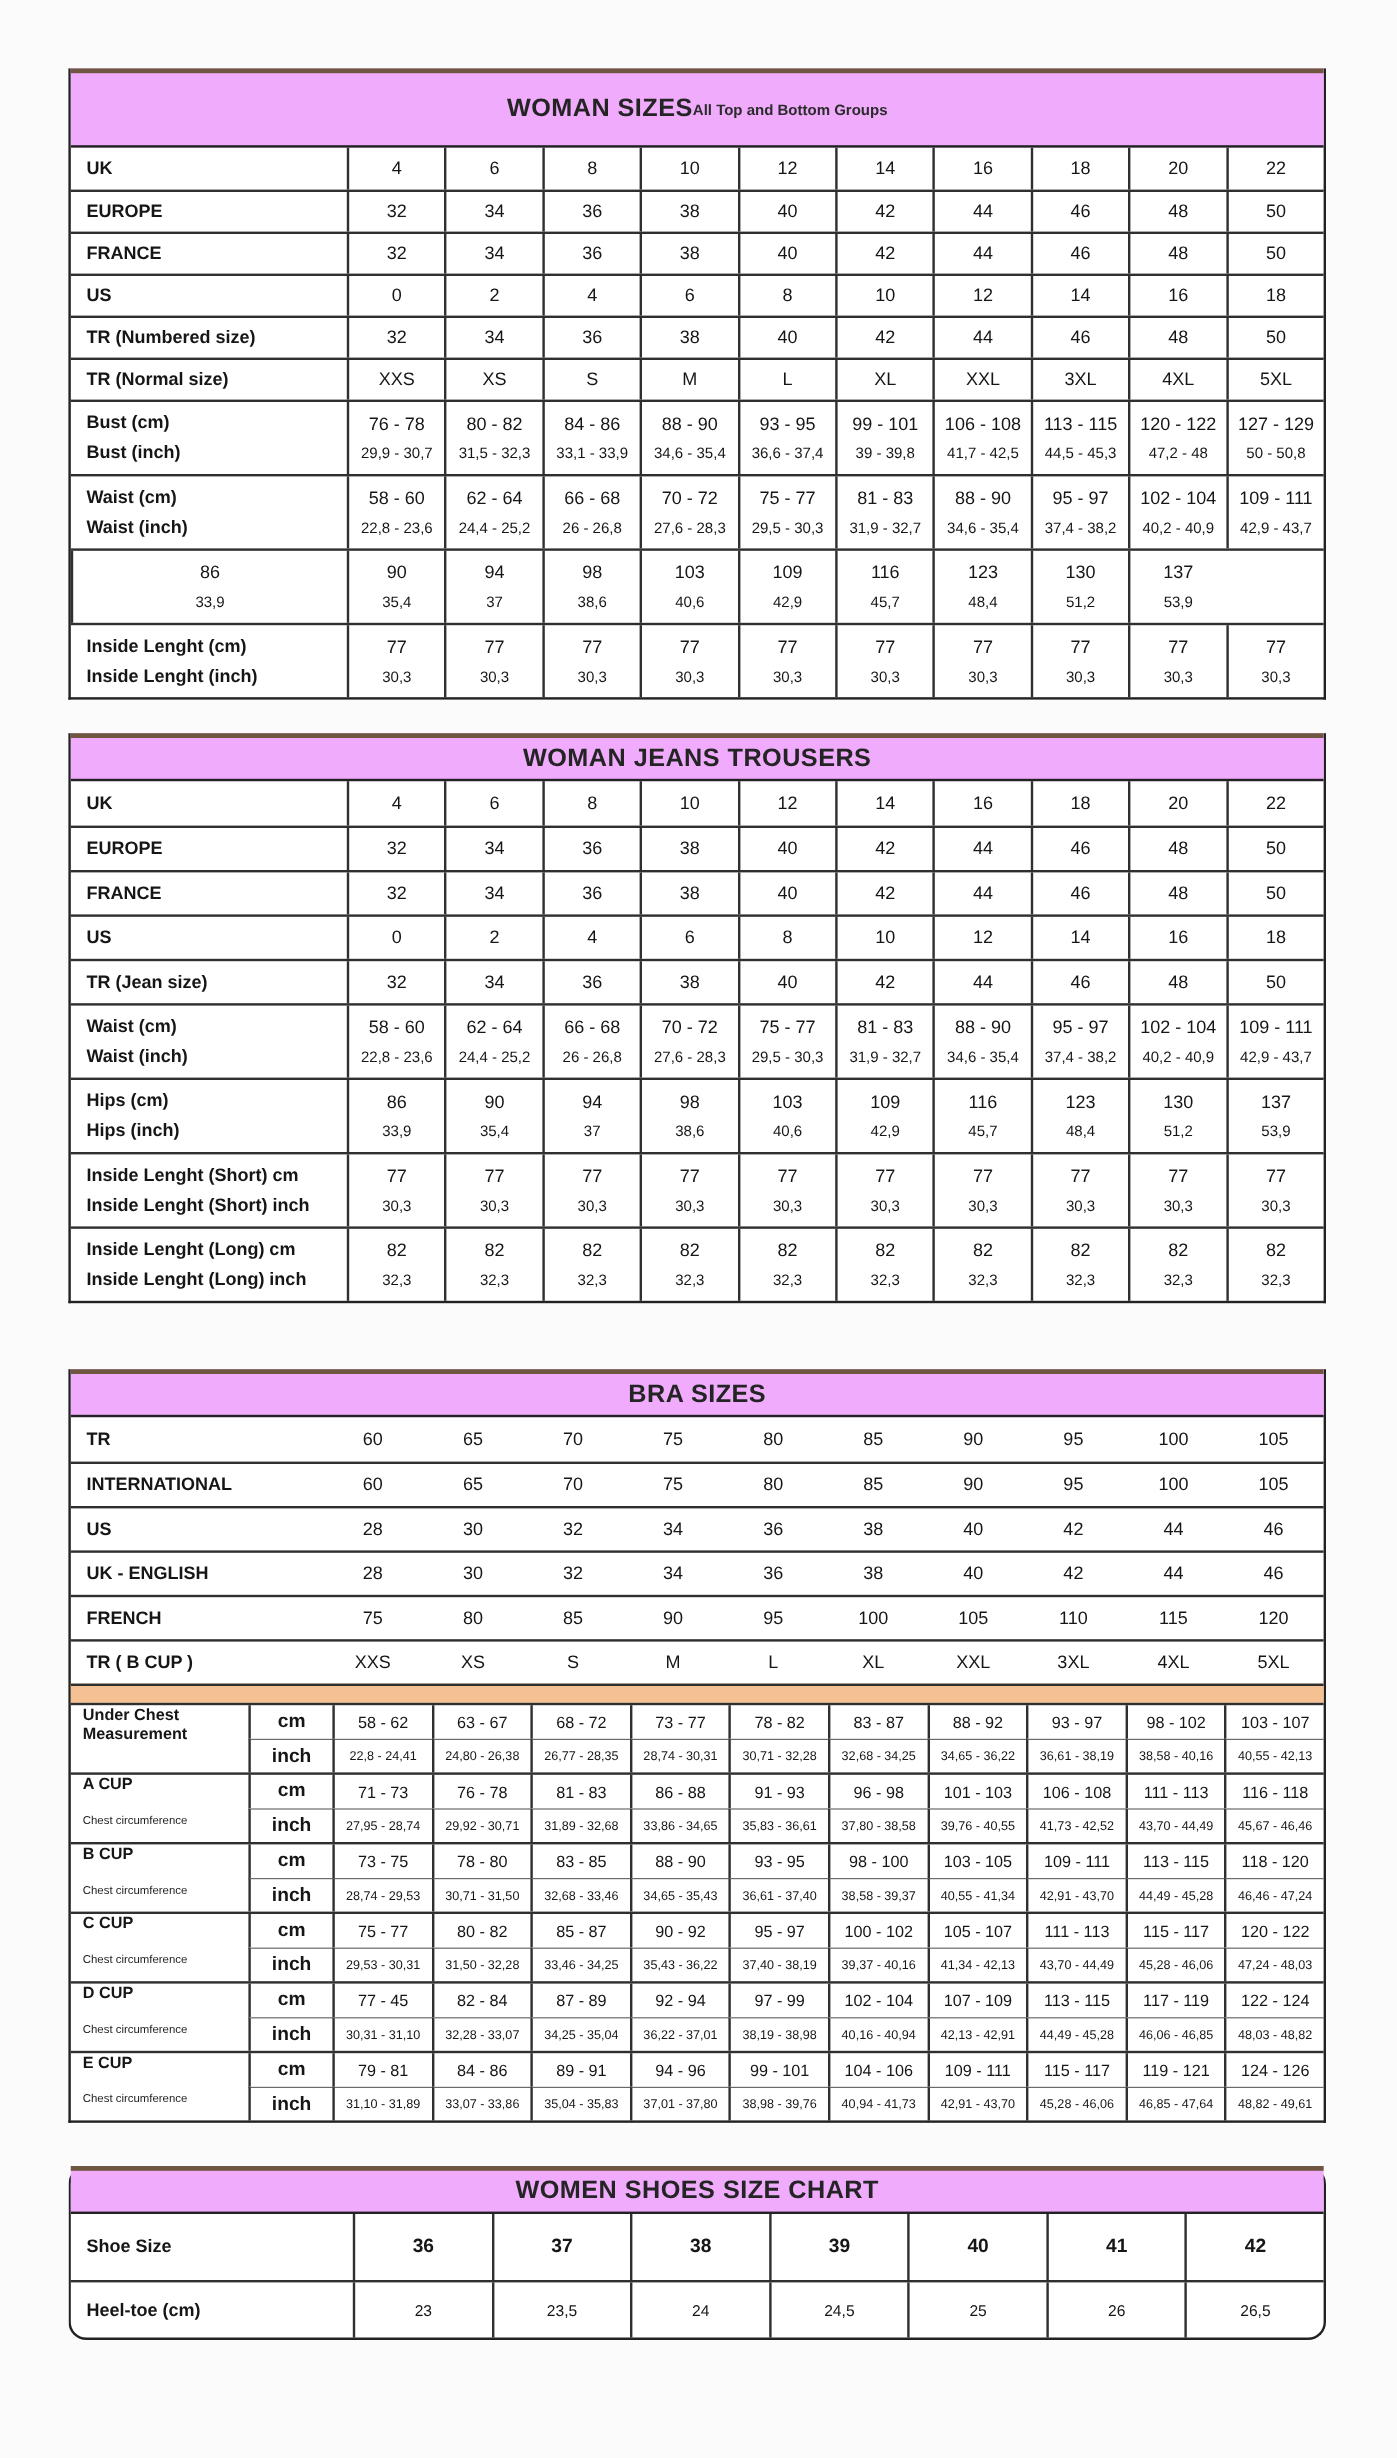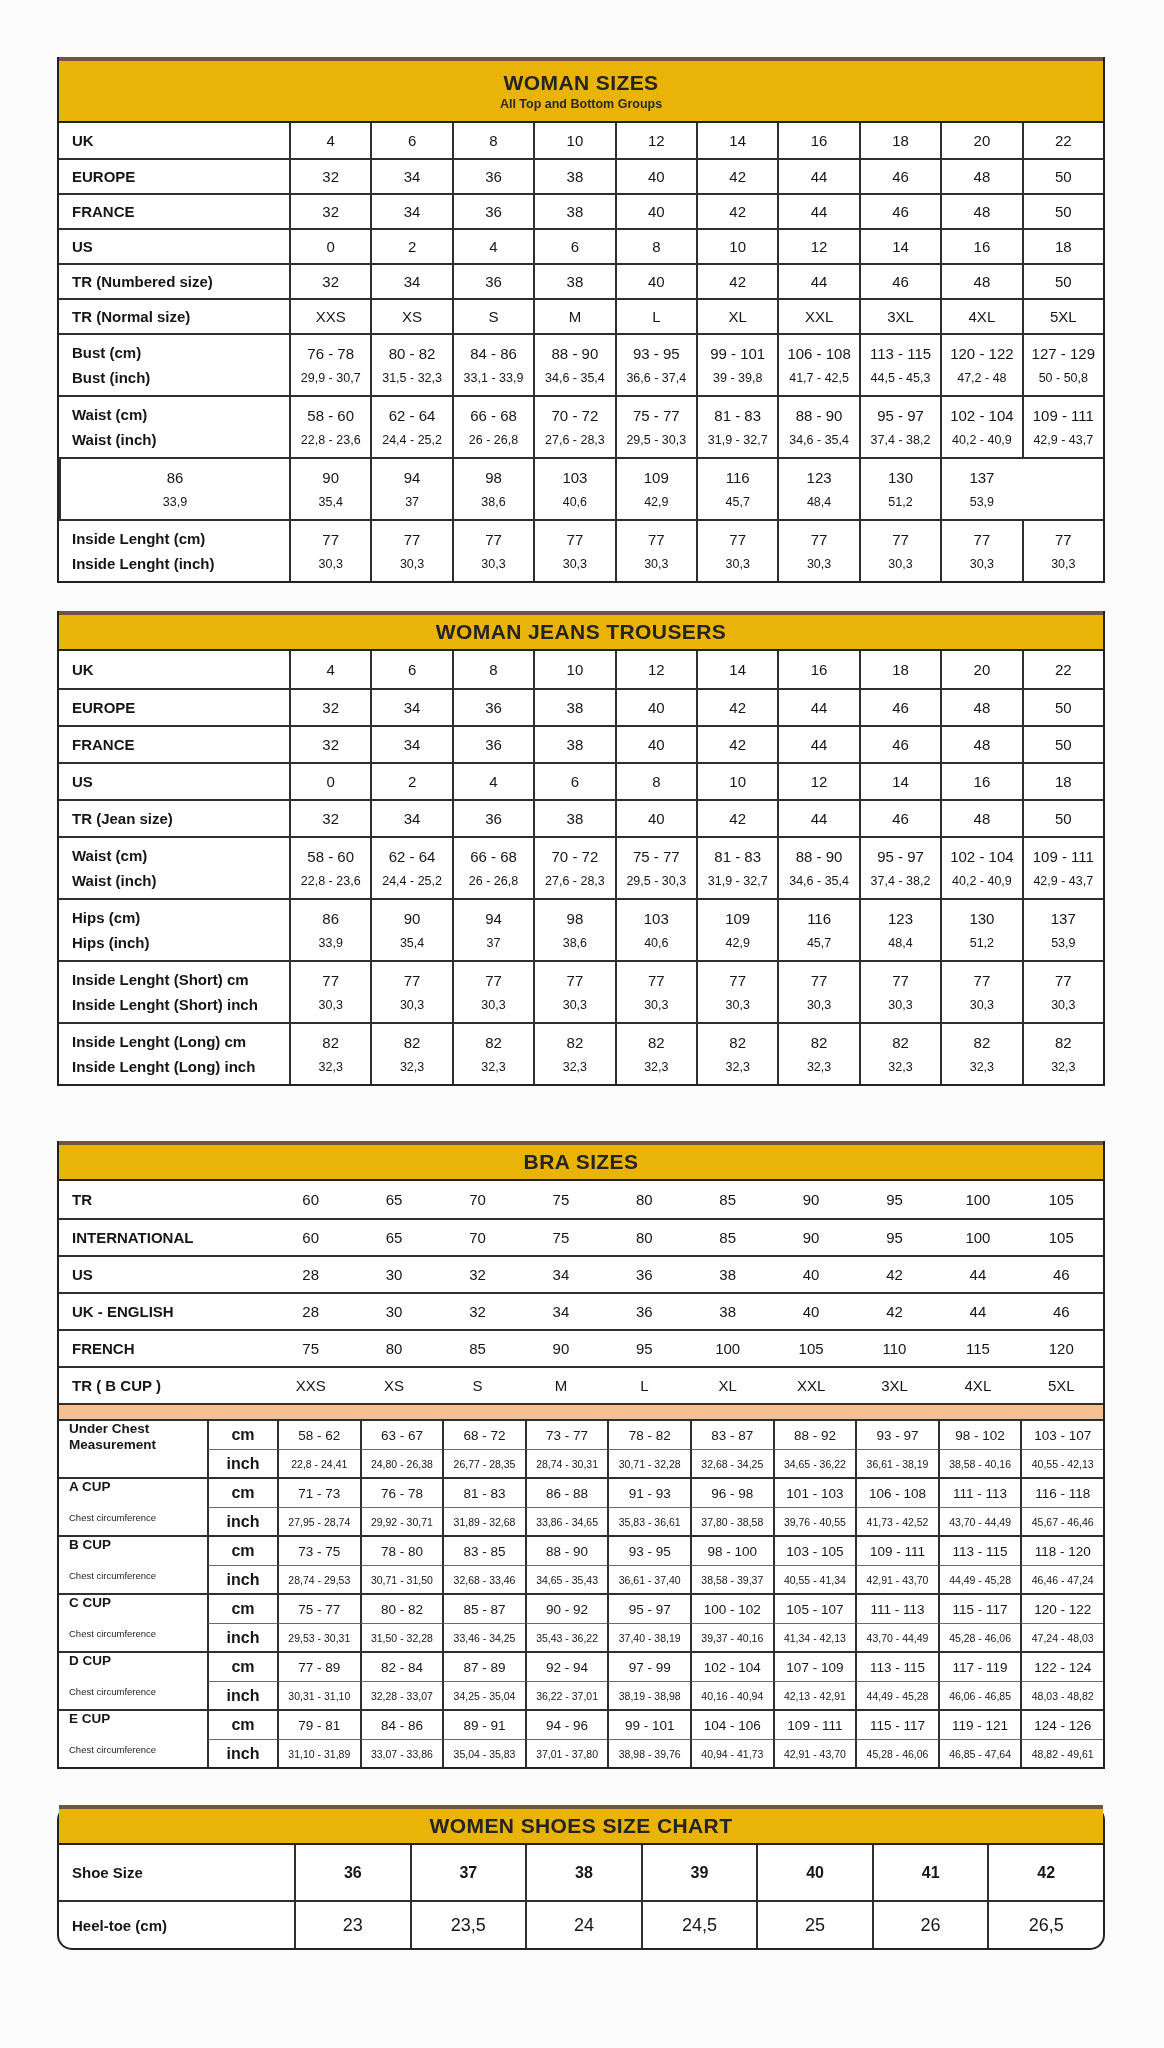--- a/index.html
+++ b/index.html
@@ -12,24 +12,24 @@
   }
   *{box-sizing:border-box;}
   .page{padding:57px 0 0 57px;}
   .tbl{
     width:1048px;
     background:#fff;
     border:2px solid #222;
     border-top:none;
   }
   .hd{
-    background:#eab308;
+    background:#f0abfc;
     border-top:4px solid #6F5640;
     border-bottom:2px solid #222;
-    display:flex;flex-direction:column;justify-content:center;align-items:center;
+    display:flex;flex-direction:row;justify-content:center;align-items:center;
     text-align:center;
   }
   .hd2{height:66px;}
   .hd1{height:40px;}
   .hd-title{font-size:21px;font-weight:bold;letter-spacing:.4px;color:#242424;line-height:1.1;}
   .hd-sub{font-size:12.5px;font-weight:bold;color:#2b2b2b;margin-top:2px;}
   .mt1{margin-top:28px;}
   .mt2{margin-top:55px;}
   .mt3{margin-top:36px;border-radius:15px;}
 
@@ -62,21 +62,21 @@
   .cv{border-left:2px solid #2f2f2f;display:flex;align-items:center;justify-content:center;}
   .cmv{font-size:13.5px;}
   .inv{font-size:10.5px;}
   .cup .r2{border-top:1.5px solid #6a6a6a;}
 
   
   .srow{display:grid;grid-template-columns:235px repeat(7,1fr);}
   .s1{height:55px;}
   .s2{height:48px;}
   .slabel{display:flex;align-items:center;padding-left:13px;font-weight:bold;font-size:15px;}
-  .sval{border-left:2px solid #2f2f2f;display:flex;align-items:center;justify-content:center;font-size:18px;}
+  .sval{border-left:2px solid #2f2f2f;display:flex;align-items:center;justify-content:center;font-size:13px;}
   .sval.bold{font-weight:bold;font-size:16px;}
 </style>
 </head>
 <body>
 
 <div class="page">
 
   <section class="tbl t1">
     <header class="hd hd2">
       <div class="hd-title">WOMAN SIZES</div>
@@ -795,21 +795,21 @@
           <div class="cv inv r2">43,70 - 44,49</div>
           <div class="cv inv r2">45,28 - 46,06</div>
           <div class="cv inv r2">47,24 - 48,03</div>
         </div>
         <div class="cup">
           <div class="clabel">
             <div class="cmain">D CUP</div>
             <div class="csub">Chest circumference</div>
           </div>
           <div class="unit r1">cm</div>
-          <div class="cv cmv r1">77 - 89</div>
+          <div class="cv cmv r1">77 - 45</div>
           <div class="cv cmv r1">82 - 84</div>
           <div class="cv cmv r1">87 - 89</div>
           <div class="cv cmv r1">92 - 94</div>
           <div class="cv cmv r1">97 - 99</div>
           <div class="cv cmv r1">102 - 104</div>
           <div class="cv cmv r1">107 - 109</div>
           <div class="cv cmv r1">113 - 115</div>
           <div class="cv cmv r1">117 - 119</div>
           <div class="cv cmv r1">122 - 124</div>
           <div class="unit r2">inch</div>

